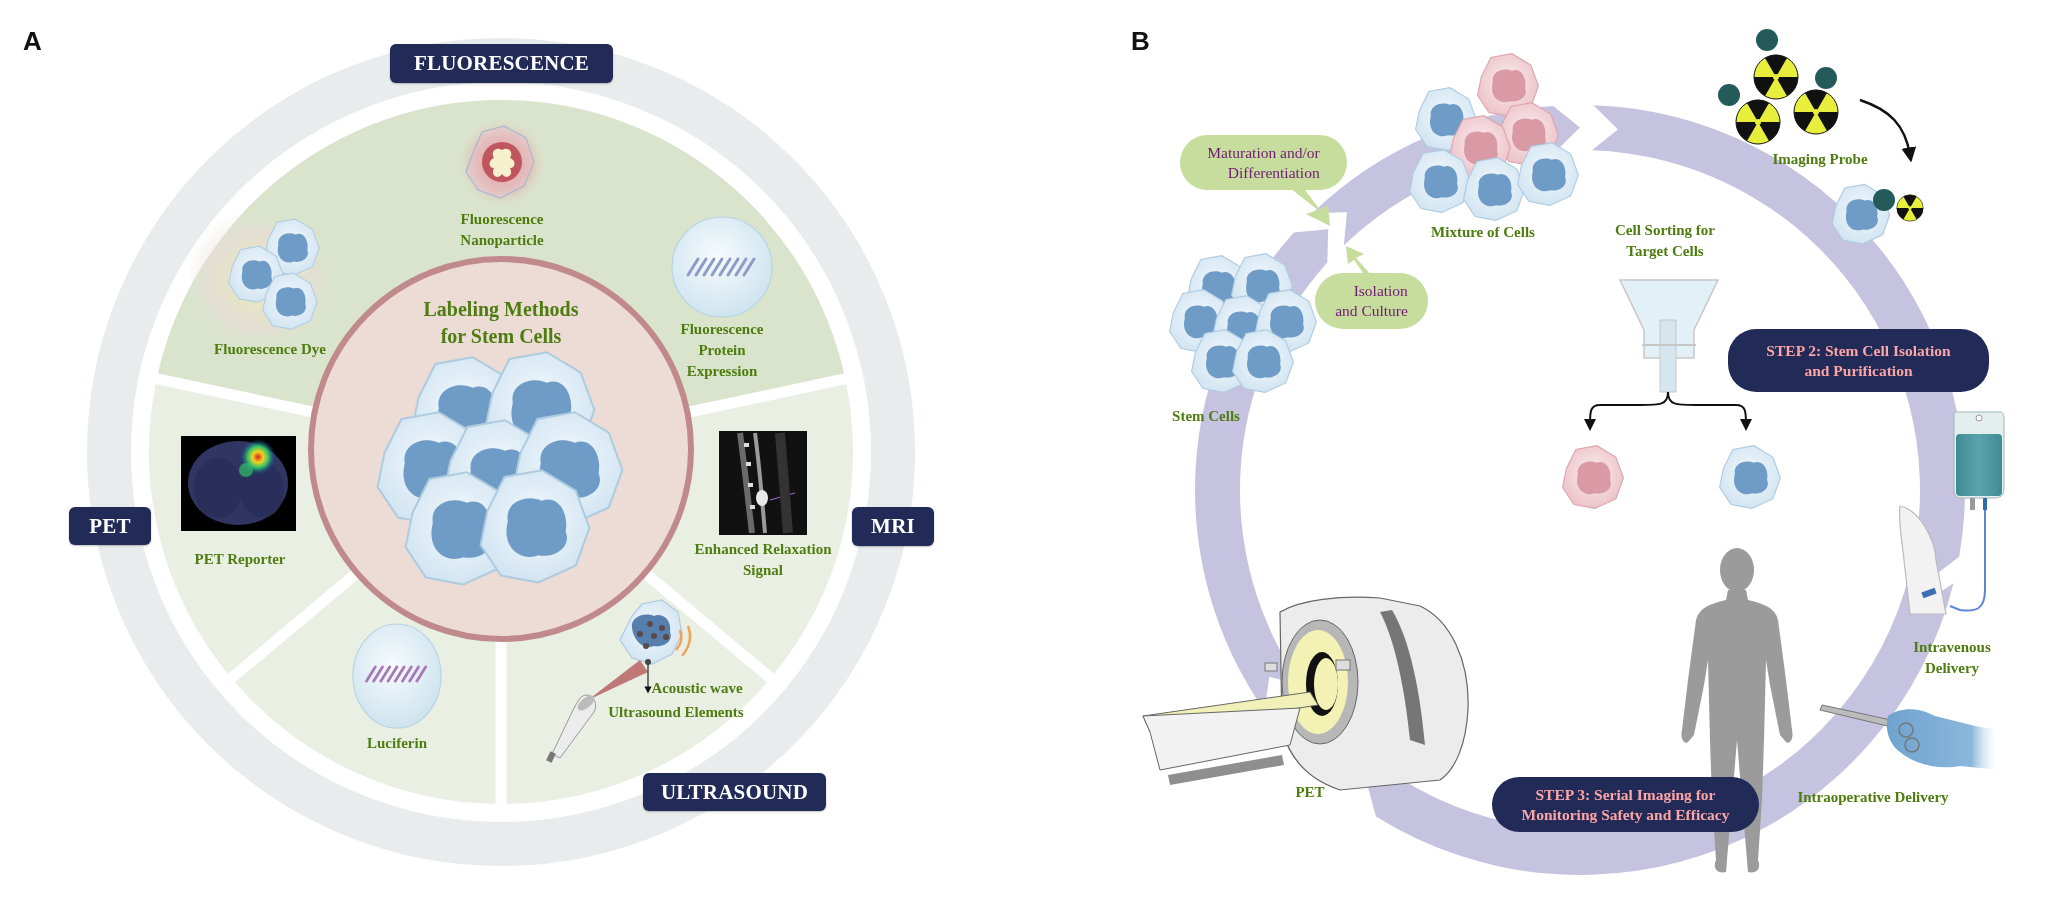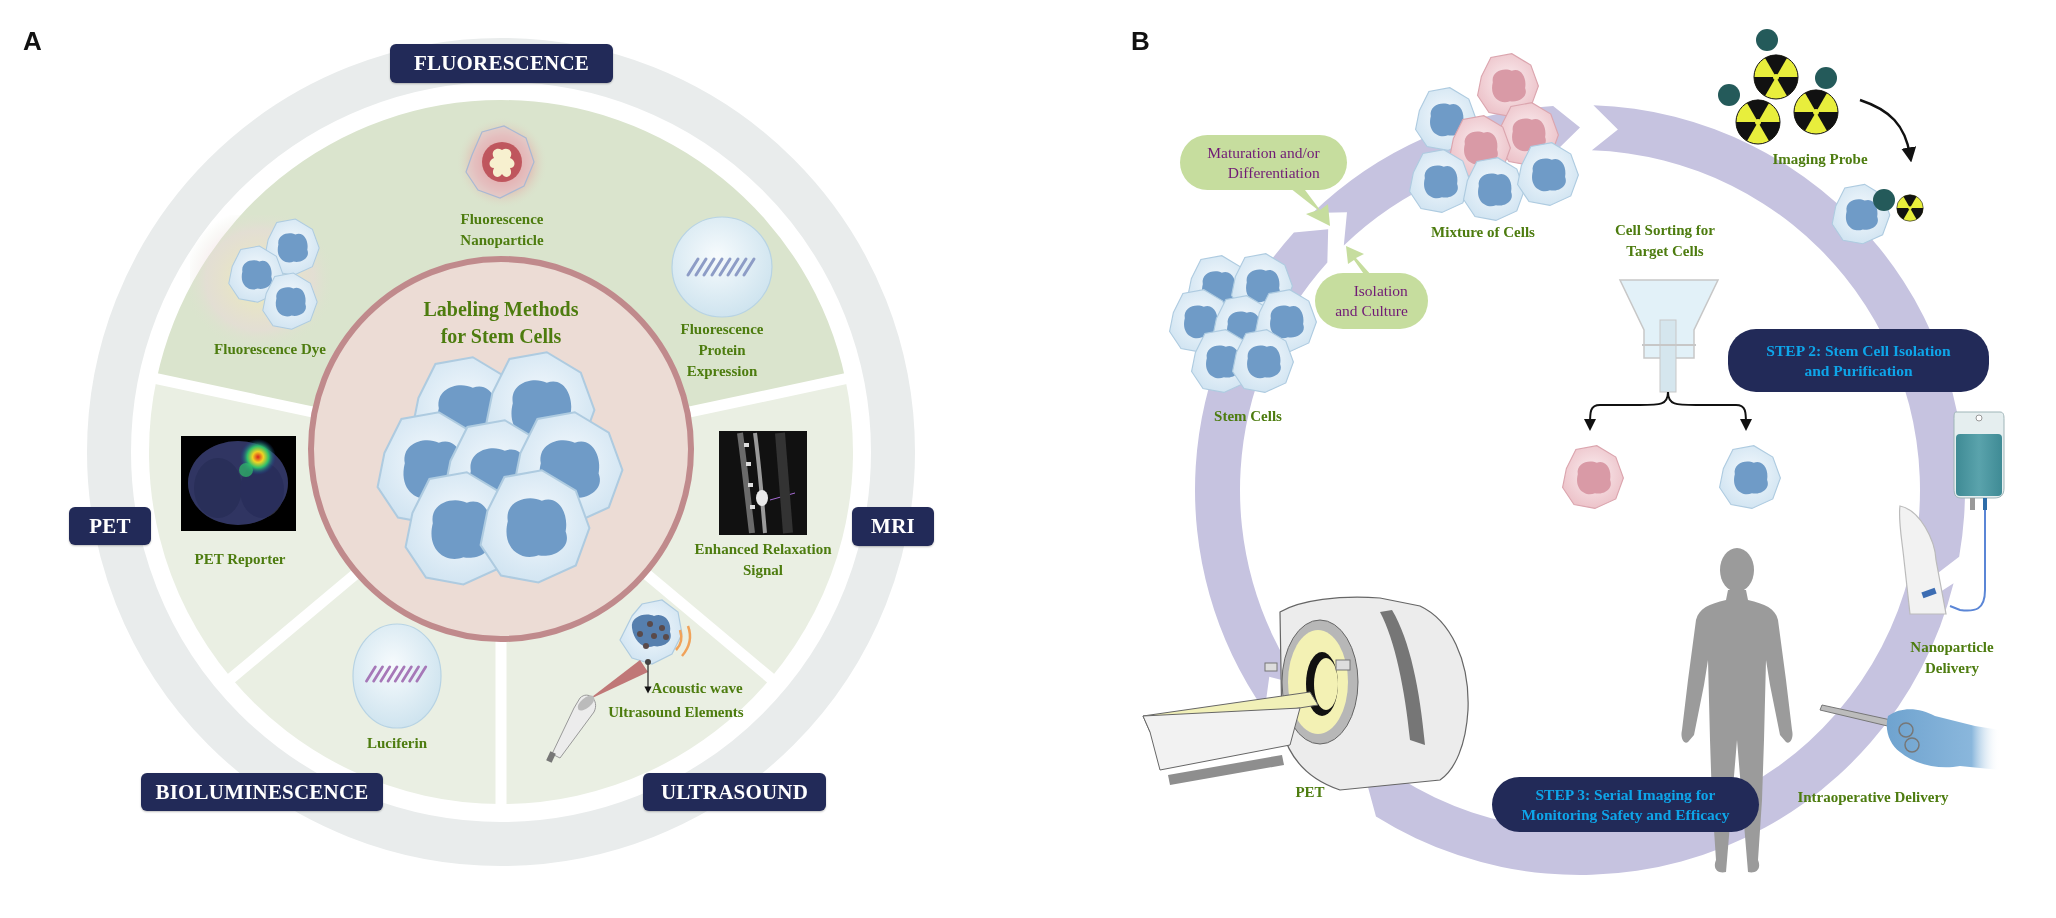--- a/index.html
+++ b/index.html
@@ -1,20 +1,20 @@
 <!DOCTYPE html>
 <html><head>
 <meta charset="utf-8">
 <style>
   html, body { margin: 0; padding: 0; background: #ffffff; }
   body { width: 2056px; height: 918px; position: relative; overflow: hidden; font-family: "Liberation Serif", serif; }
   #stage { position: absolute; left: 0; top: 0; width: 2056px; height: 918px; }
   .panel-letter { position: absolute; font-family: "Liberation Sans", sans-serif; font-weight: bold; font-size: 26px; color: #111; }
   .badge { position: absolute; background: #222a58; color: #ffffff; font-family: "Liberation Serif", serif; font-weight: bold; font-size: 21px; display: flex; align-items: center; justify-content: center; border-radius: 6px; box-shadow: 0 1px 2px rgba(0,0,0,0.25); letter-spacing: 0.2px; }
-  .pill { position: absolute; background: #222a58; color: #0ea5e9; font-family: "Liberation Serif", serif; font-weight: bold; font-size: 15.5px; line-height: 20px; display: flex; align-items: center; justify-content: center; text-align: center; border-radius: 28px; white-space: pre-line; }
+  .pill { position: absolute; background: #222a58; color: #fca5a5; font-family: "Liberation Serif", serif; font-weight: bold; font-size: 15.5px; line-height: 20px; display: flex; align-items: center; justify-content: center; text-align: center; border-radius: 28px; white-space: pre-line; }
   .green-bubble { position: absolute; background: #c6dd9e; color: #701a75; font-family: "Liberation Serif", serif; font-size: 15.5px; line-height: 20px; display: flex; align-items: center; justify-content: center; text-align: right; border-radius: 28px; white-space: pre-line; }
   .lbl { position: absolute; font-family: "Liberation Serif", serif; font-weight: bold; font-size: 15px; line-height: 21px; color: #4d7c0f; text-align: center; white-space: pre-line; transform: translateX(-50%); }
   .lbl.lg { font-size: 20px; line-height: 27px; color: #4d7c0f; }
 </style>
 </head>
 <body>
 
 <div id="stage">
 <svg id="art" width="2056" height="918" viewBox="0 0 2056 918" xmlns="http://www.w3.org/2000/svg">
   <defs>
@@ -265,21 +265,20 @@
     </g>
   </g>
 </svg>
 
 
 <div class="panel-letter" style="left:23px;top:26px;">A</div>
 
 <div class="badge" style="left:390px;top:44px;width:223px;height:39px;">FLUORESCENCE</div>
 <div class="badge" style="left:69px;top:507px;width:82px;height:38px;">PET</div>
 <div class="badge" style="left:852px;top:507px;width:82px;height:39px;">MRI</div>
-<div class="badge" style="left:141px;top:773px;width:242px;height:38px;">BIOLUMINESCENCE</div>
 <div class="badge" style="left:643px;top:773px;width:183px;height:38px;">ULTRASOUND</div>
 
 <div class="lbl lg" style="left:501px;top:296px;">Labeling Methods
 for Stem Cells</div>
 
 <div class="lbl" style="left:270px;top:339px;">Fluorescence Dye</div>
 <div class="lbl" style="left:502px;top:209px;">Fluorescence
 Nanoparticle</div>
 <div class="lbl" style="left:722px;top:319px;">Fluorescence
 Protein
@@ -292,26 +291,26 @@
 <div class="lbl" style="left:676px;top:702px;">Ultrasound Elements</div>
 
 
 <div class="panel-letter" style="left:1131px;top:26px;">B</div>
 
 <div class="green-bubble" style="left:1180px;top:135px;width:167px;height:55px;">Maturation and/or
 Differentiation</div>
 <div class="green-bubble" style="left:1315px;top:273px;width:113px;height:56px;">Isolation
 and Culture</div>
 
-<div class="lbl" style="left:1248px;top:406px;text-align:right;">Stem Cells</div>
+<div class="lbl" style="left:1206px;top:406px;text-align:right;">Stem Cells</div>
 <div class="lbl" style="left:1483px;top:222px;">Mixture of Cells</div>
 <div class="lbl" style="left:1665px;top:220px;">Cell Sorting for
 Target Cells</div>
 <div class="lbl" style="left:1820px;top:149px;">Imaging Probe</div>
-<div class="lbl" style="left:1952px;top:637px;">Nanoparticle Delivery</div>
+<div class="lbl" style="left:1952px;top:637px;">Intravenous Delivery</div>
 <div class="lbl" style="left:1873px;top:787px;">Intraoperative Delivery</div>
 <div class="lbl" style="left:1310px;top:782px;">PET</div>
 
 <div class="pill" style="left:1728px;top:329px;width:261px;height:63px;">STEP 2: Stem Cell Isolation
 and Purification</div>
 <div class="pill" style="left:1492px;top:777px;width:267px;height:55px;">STEP 3: Serial Imaging for
 Monitoring Safety and Efficacy</div>
 </div>
 
 </body></html>

